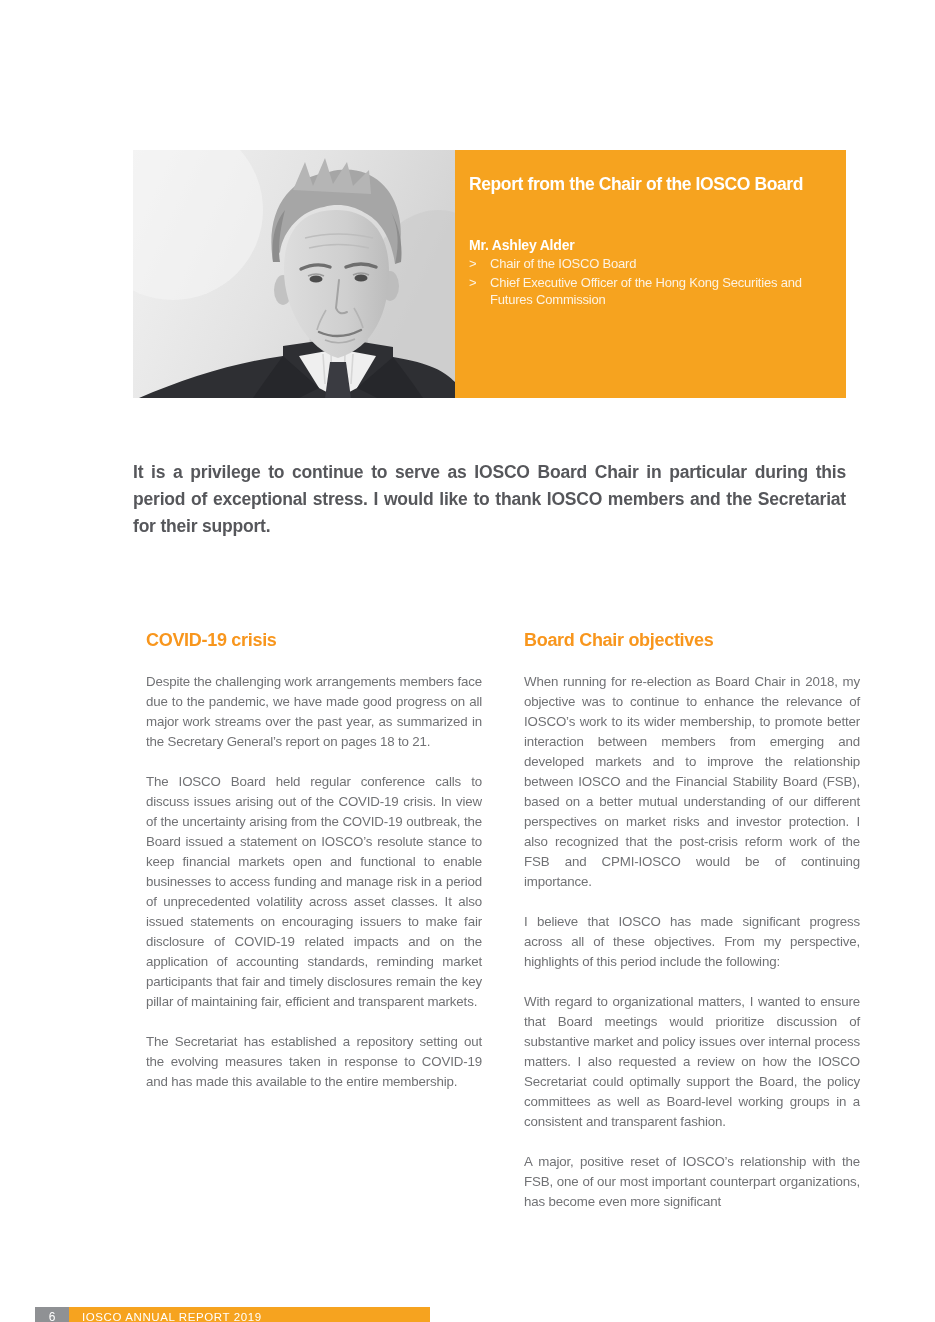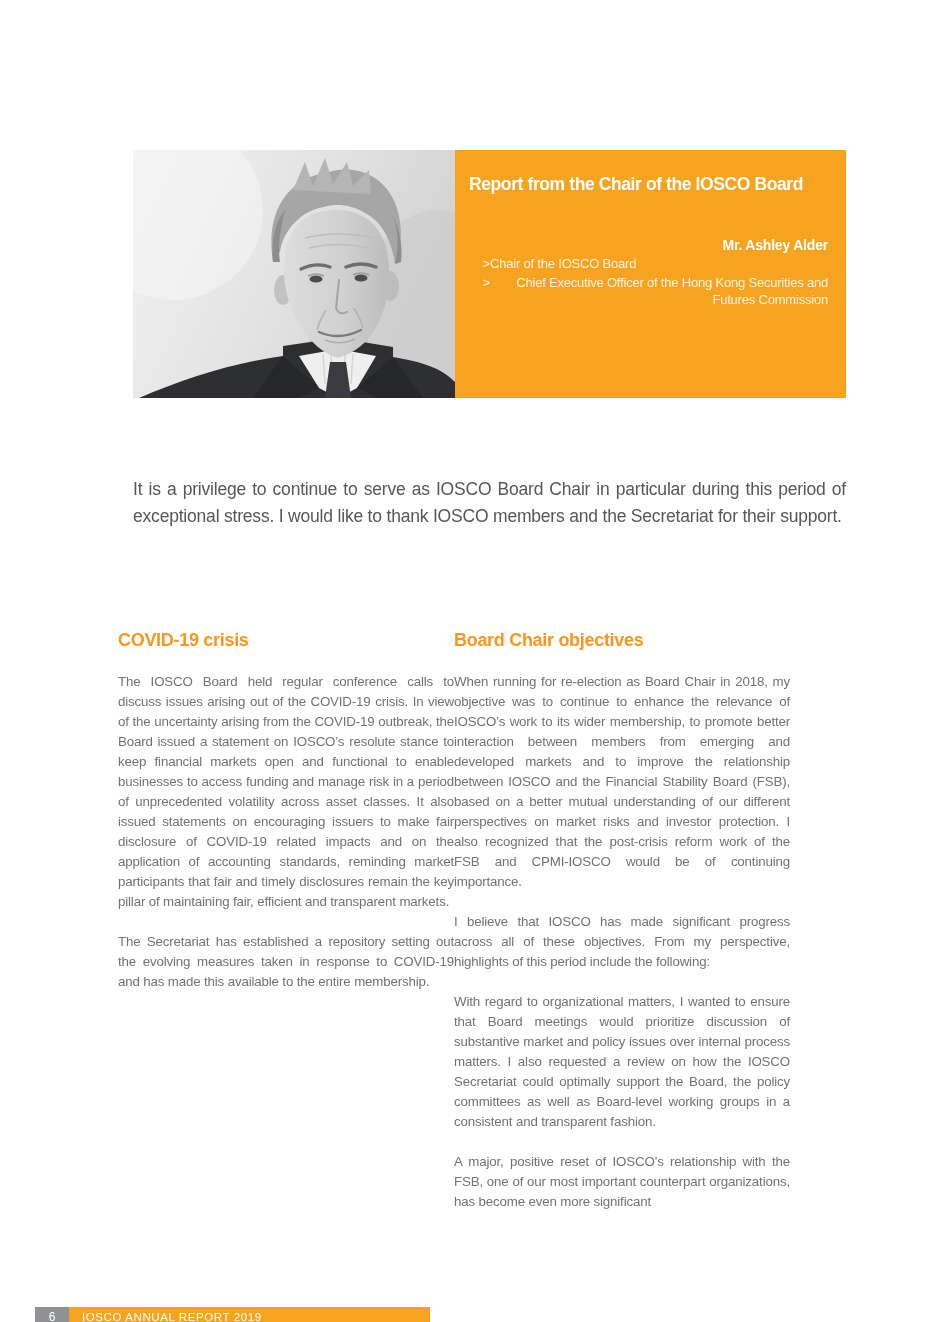--- a/index.html
+++ b/index.html
@@ -19,34 +19,34 @@
   
   .header-photo{position:absolute;left:133px;top:110px;width:322px;height:248px;}
   .header-photo svg{display:block;width:100%;height:100%;}
   .header-box{
     position:absolute;left:455px;top:110px;width:391px;height:248px;
     background:var(--orange);color:#ffffff;padding:24px 18px 0 14px;
   }
   .banner-title{
     margin:0;font-size:17.5px;font-weight:bold;letter-spacing:-0.4px;white-space:nowrap;
   }
-  .person{margin-top:42px;text-align:right;}
+  .person{margin-top:42px;}
   .person-name{font-size:14px;font-weight:bold;letter-spacing:-0.2px;}
   .role-row{display:flex;font-size:13px;line-height:17px;color:rgba(255,255,255,0.87);margin-top:2px;letter-spacing:-0.2px;}
   .role-bullet{flex:none;width:21px;}
 
   
   .intro{
-    position:absolute;left:133px;top:436px;width:713px;
-    font-size:17.5px;line-height:27px;font-weight:normal;color:var(--intro-text);
+    position:absolute;left:133px;top:419px;width:713px;
+    font-size:17.5px;line-height:27px;font-weight:bold;color:var(--intro-text);
     text-align:justify;letter-spacing:-0.2px;
   }
 
   
-  .cols{position:absolute;left:118px;top:590px;width:714px;display:flex;}
+  .cols{position:absolute;left:146px;top:590px;width:714px;display:flex;column-gap:42px;}
   .col{width:336px;color:var(--body-text);}
   .section-heading{
     margin:0 0 21px 0;font-size:18px;font-weight:bold;color:var(--heading-orange);letter-spacing:-0.3px;
   }
   .section-heading.sub{margin-top:24px;}
   .col p{
     margin:0 0 20px 0;font-size:13.3px;line-height:20px;text-align:justify;letter-spacing:-0.15px;
   }
 
   
@@ -137,20 +137,21 @@
         <span class="role-text">Chief Executive Officer of the Hong Kong Securities and Futures Commission</span>
       </div>
     </div>
   </div>
 
   <div class="intro">It is a privilege to continue to serve as IOSCO Board Chair in particular during this period of exceptional stress. I would like to thank IOSCO members and the Secretariat for their support.</div>
 
   <div class="cols">
     <div class="col">
       <h2 class="section-heading">COVID-19 crisis</h2>
+      <p>Despite the challenging work arrangements members face due to the pandemic, we have made good progress on all major work streams over the past year, as summarized in the Secretary General’s report on pages 18 to 21.</p>
       <p>The IOSCO Board held regular conference calls to discuss issues arising out of the COVID-19 crisis. In view of the uncertainty arising from the COVID-19 outbreak, the Board issued a statement on IOSCO’s resolute stance to keep financial markets open and functional to enable businesses to access funding and manage risk in a period of unprecedented volatility across asset classes. It also issued statements on encouraging issuers to make fair disclosure of COVID-19 related impacts and on the application of accounting standards, reminding market participants that fair and timely disclosures remain the key pillar of maintaining fair, efficient and transparent markets.</p>
       <p>The Secretariat has established a repository setting out the evolving measures taken in response to COVID-19 and has made this available to the entire membership.</p>
     </div>
     <div class="col">
       <h2 class="section-heading">Board Chair objectives</h2>
       <p>When running for re-election as Board Chair in 2018, my objective was to continue to enhance the relevance of IOSCO’s work to its wider membership, to promote better interaction between members from emerging and developed markets and to improve the relationship between IOSCO and the Financial Stability Board (FSB), based on a better mutual understanding of our different perspectives on market risks and investor protection. I also recognized that the post-crisis reform work of the FSB and CPMI-IOSCO would be of continuing importance.</p>
       <p>I believe that IOSCO has made significant progress across all of these objectives. From my perspective, highlights of this period include the following:</p>
       <p>With regard to organizational matters, I wanted to ensure that Board meetings would prioritize discussion of substantive market and policy issues over internal process matters. I also requested a review on how the IOSCO Secretariat could optimally support the Board, the policy committees as well as Board-level working groups in a consistent and transparent fashion.</p>
       <p>A major, positive reset of IOSCO’s relationship with the FSB, one of our most important counterpart organizations, has become even more significant</p>
     </div>

